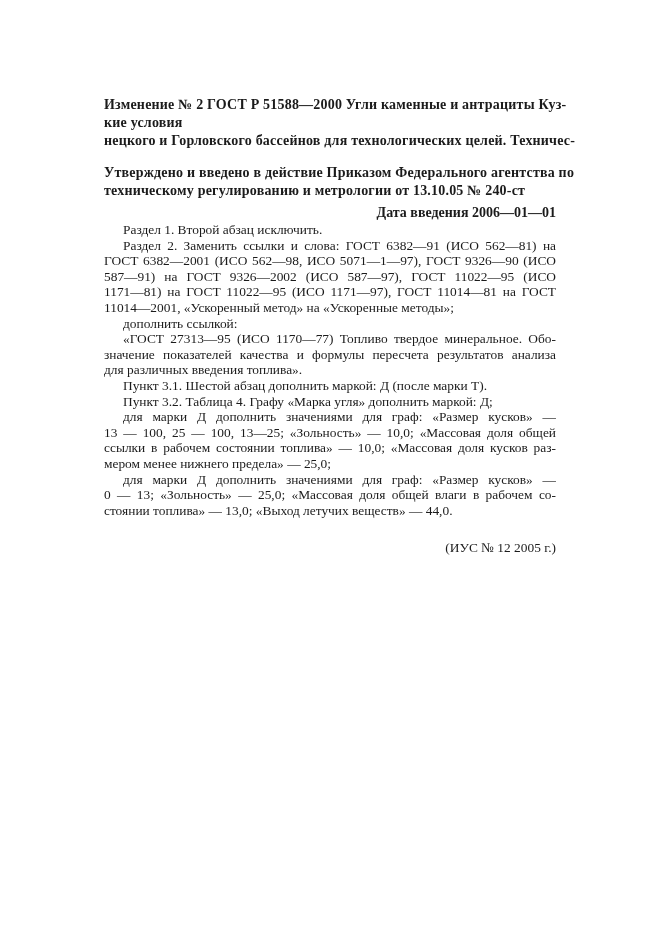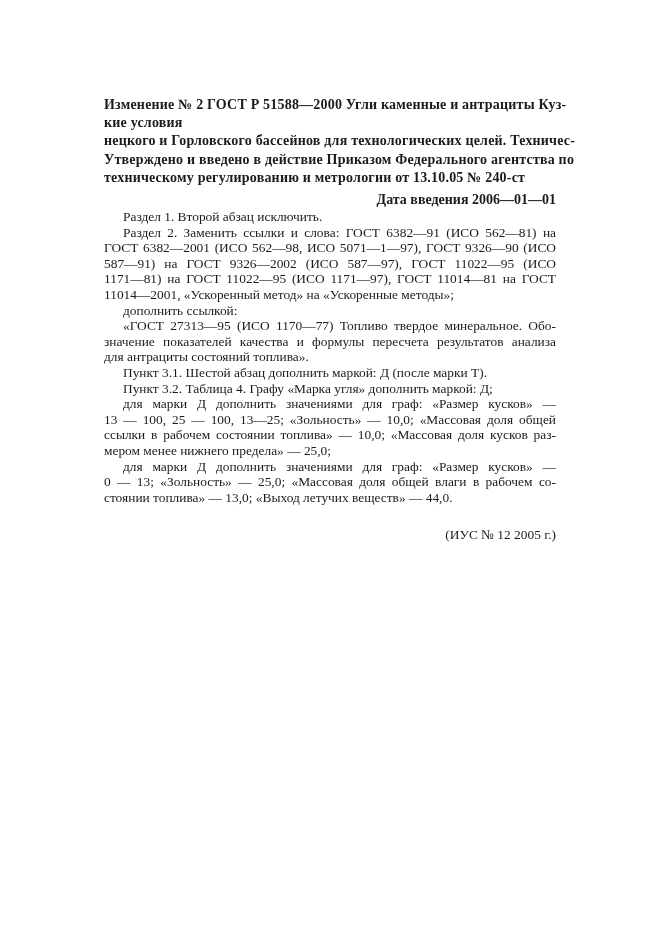--- a/index.html
+++ b/index.html
@@ -22,21 +22,21 @@
     top: 96px;
     width: 452px;
   }
   .header-block {
     font-weight: bold;
     font-size: 14px;
     line-height: 18px;
     letter-spacing: 0.2px;
   }
   .approval-block {
-    margin-top: 1px;
+    margin-top: 14px;
   }
   .date-line {
     font-weight: bold;
     font-size: 14px;
     line-height: 18px;
     text-align: right;
     margin-top: 4px;
   }
   .body-block {
     font-size: 13.4px;
@@ -90,21 +90,21 @@
           <div class="line jline">587—91) на ГОСТ 9326—2002 (ИСО 587—97), ГОСТ 11022—95 (ИСО</div>
           <div class="line jline">1171—81) на ГОСТ 11022—95 (ИСО 1171—97), ГОСТ 11014—81 на ГОСТ</div>
           <div class="line">11014—2001, «Ускоренный метод» на «Ускоренные методы»;</div>
         </div>
         <div class="para">
           <div class="line indent">дополнить ссылкой:</div>
         </div>
         <div class="para">
           <div class="line jline indent">«ГОСТ 27313—95 (ИСО 1170—77) Топливо твердое минеральное. Обо-</div>
           <div class="line jline">значение показателей качества и формулы пересчета результатов анализа</div>
-          <div class="line">для антрациты состояний топлива».</div>
+          <div class="line">для различных введения топлива».</div>
         </div>
         <div class="para">
           <div class="line indent">Пункт 3.1. Шестой абзац дополнить маркой: Д (после марки Т).</div>
         </div>
         <div class="para">
           <div class="line indent">Пункт 3.2. Таблица 4. Графу «Марка угля» дополнить маркой: Д;</div>
         </div>
         <div class="para">
           <div class="line jline indent">для марки Д дополнить значениями для граф: «Размер кусков» —</div>
           <div class="line jline">13 — 100, 25 — 100, 13—25; «Зольность» — 10,0; «Массовая доля общей</div>

